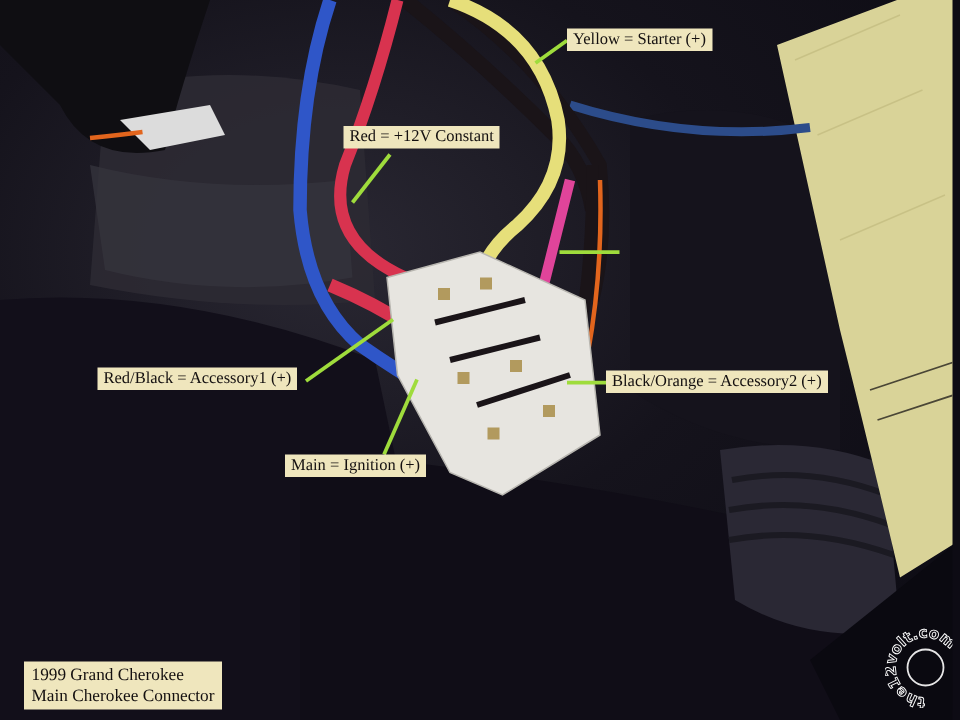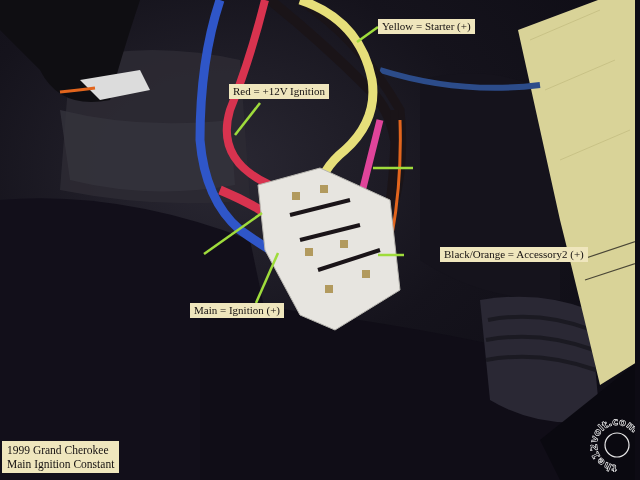--- a/index.html
+++ b/index.html
@@ -84,27 +84,28 @@
       <line x1="378" y1="27" x2="357" y2="42"></line>
       <line x1="260" y1="103" x2="235" y2="135"></line>
       <line x1="413" y1="168" x2="373" y2="168"></line>
       <line x1="204" y1="254" x2="262" y2="213"></line>
       <line x1="404" y1="255" x2="378" y2="255"></line>
       <line x1="256" y1="303" x2="278" y2="253"></line>
     </g>
   </svg>
 
   <div class="label" style="left:378px;top:19px;">Yellow = Starter (+)</div>
-  <div class="label" style="left:229px;top:84px;">Red = +12V Ignition</div>
-  <div class="label" style="left:404px;top:247px;margin-left:36px;">Black/Orange = Accessory2 (+)</div>
+  <div class="label" style="left:229px;top:84px;">Red = +12V Constant</div>
+  <div class="label" style="left:65px;top:245px;">Red/Black = Accessory1 (+)</div>
+  <div class="label" style="left:404px;top:247px;">Black/Orange = Accessory2 (+)</div>
   <div class="label" style="left:190px;top:303px;">Main = Ignition (+)</div>
 
-  <div class="label caption" style="left:2px;top:441px;">
+  <div class="label caption" style="left:16px;top:441px;">
     <div>1999 Grand Cherokee</div>
-    <div>Main Ignition Constant</div>
+    <div>Main Cherokee Connector</div>
   </div>
 
   <svg class="wm" viewBox="0 0 54 54">
     <defs>
       <path id="wmCircle" d="M27 47 A20 20 0 1 1 27.1 47"></path>
     </defs>
     <circle cx="27" cy="27" r="12" fill="none" stroke="#ffffff" stroke-width="1.2" opacity="0.9"></circle>
     <text font-family="DejaVu Sans, sans-serif" font-size="10" font-weight="bold" fill="none" stroke="#ffffff" stroke-width="0.6">
       <textPath href="#wmCircle">the12volt.com</textPath>
     </text>

